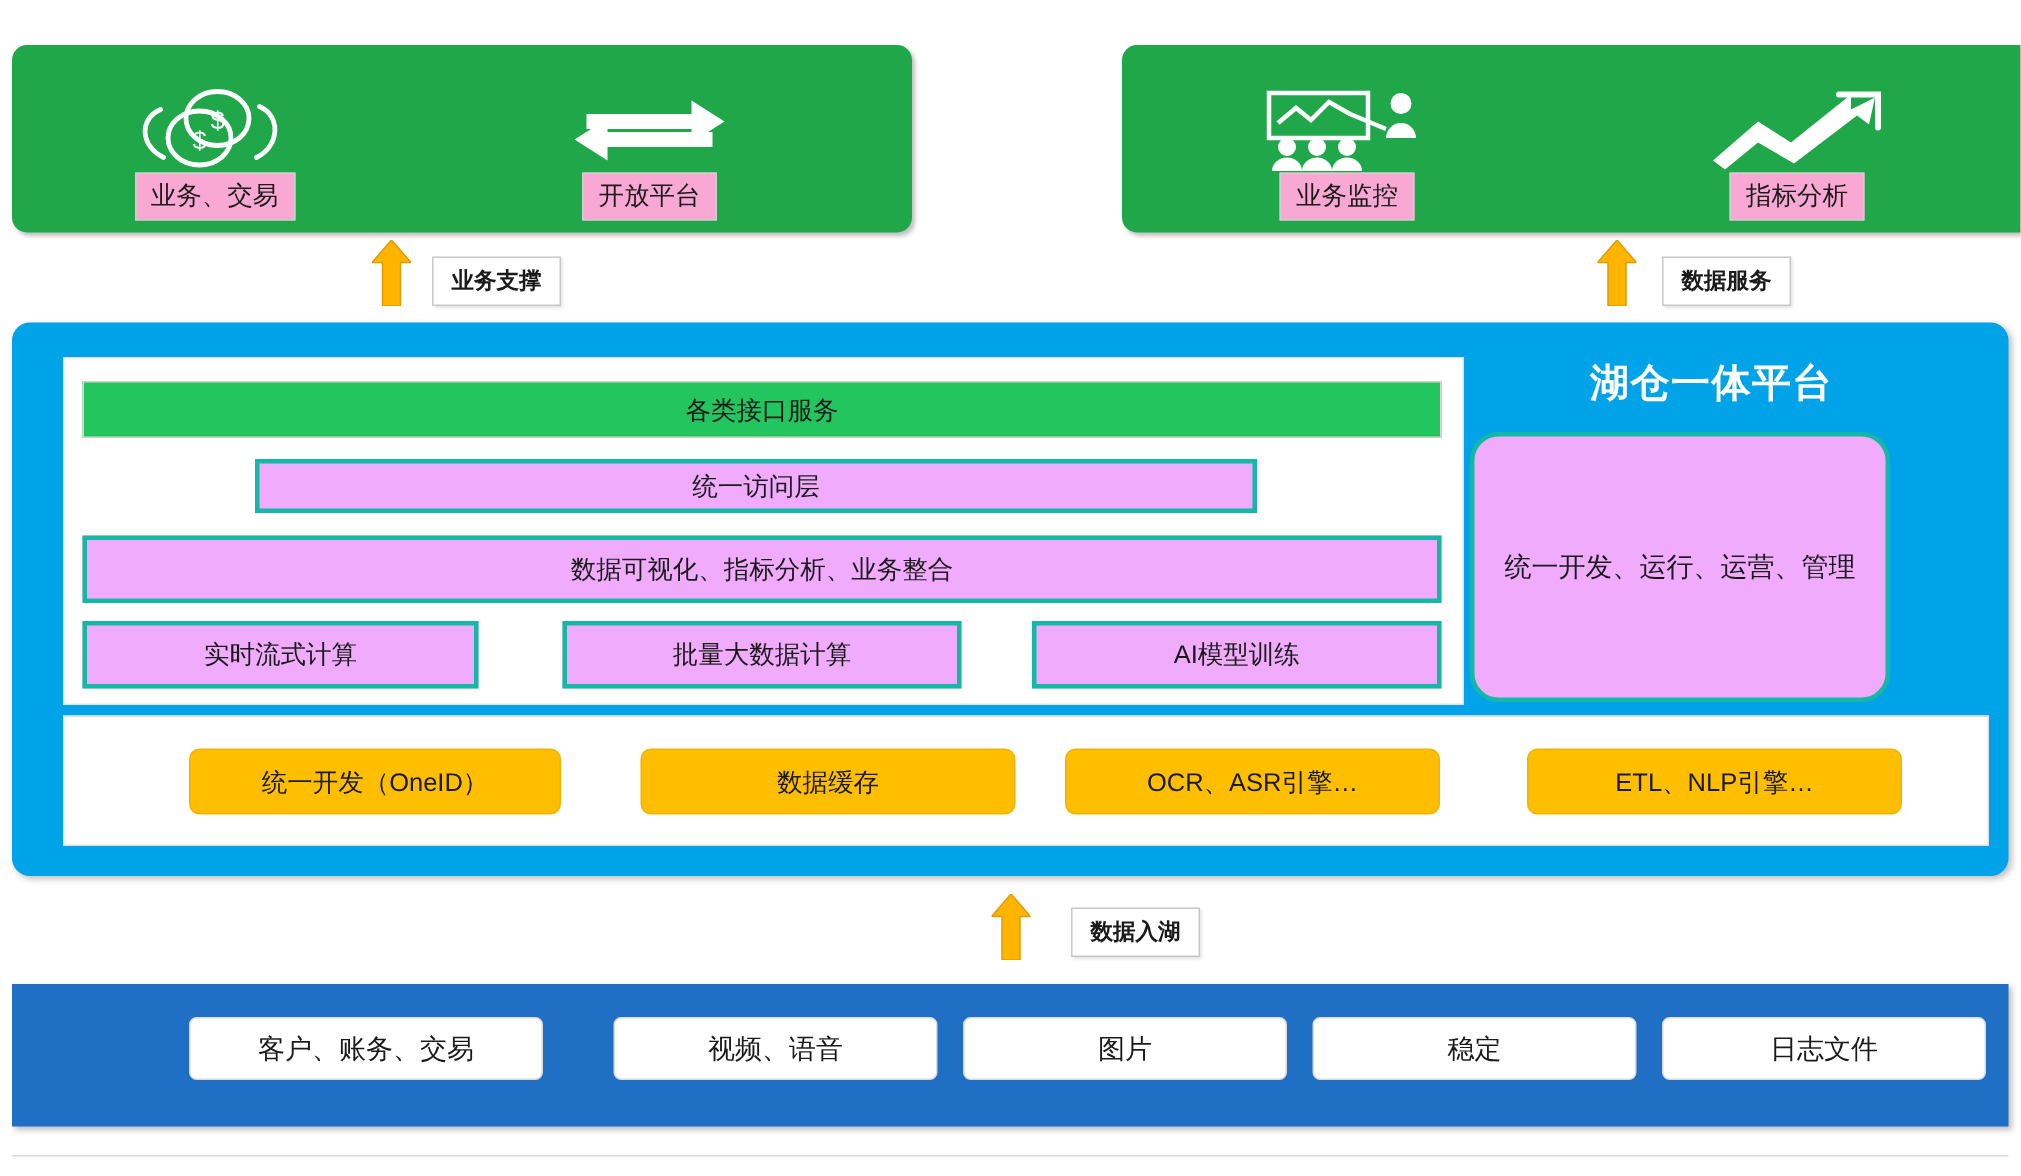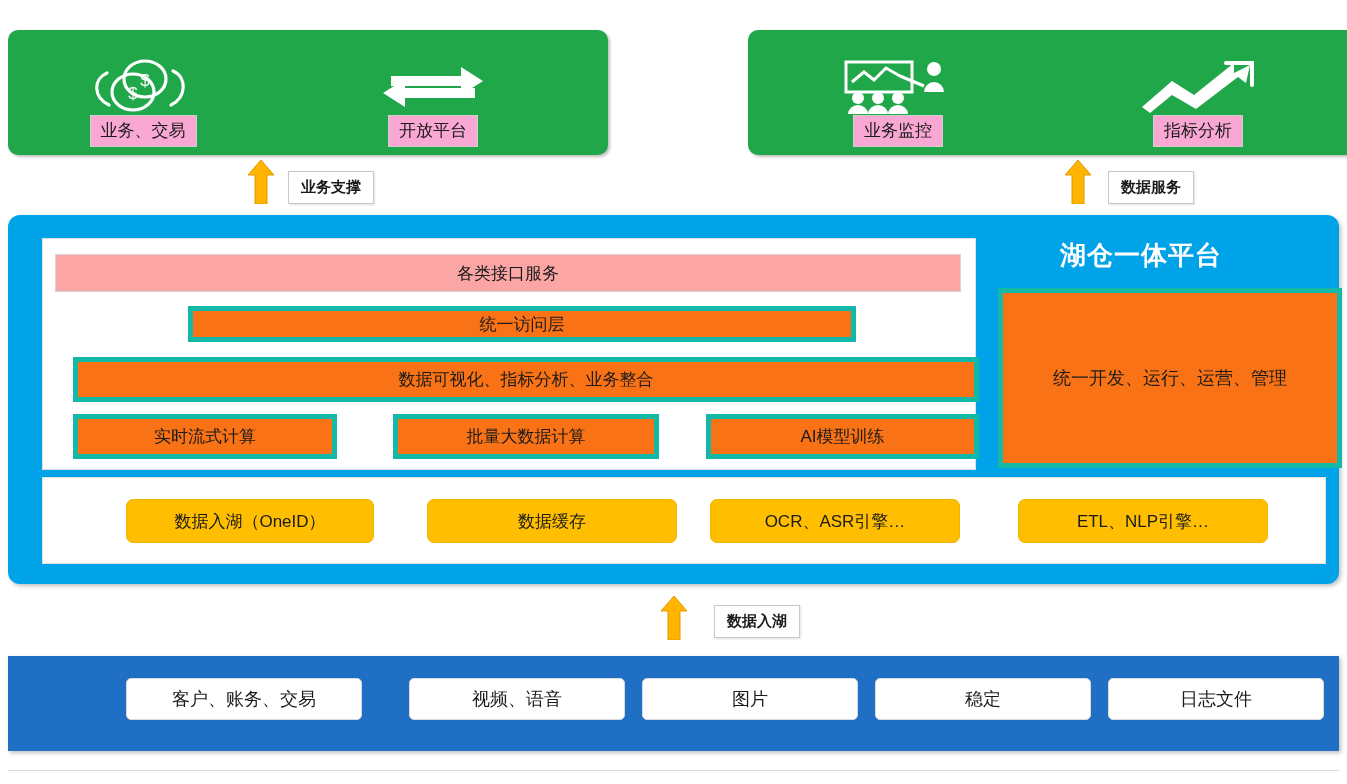--- a/index.html
+++ b/index.html
@@ -100,27 +100,26 @@
     position: absolute;
     display: flex;
     align-items: center;
     justify-content: center;
     font-size: 17px;
     color: #1a1a1a;
     text-align: center;
     box-sizing: border-box;
   }
   .box-white {
-    background: #fca5a5;
+    background: #22c55e;
     border: 1px solid #d5d5d5;
   }
   .box-cream {
-    background: #f97316;
-    border: 5px solid #14b8a6;
-    margin-left: 18px;
+    background: #f0abfc;
+    border: 3px solid #14b8a6;
   }
   .box-amber {
     background: #FFBF00;
     border: 1px solid #F0B400;
     border-radius: 7px;
   }
   .white-strip {
     position: absolute;
     background: #ffffff;
     border: 1px solid #e0e0e0;
@@ -242,25 +241,25 @@
   <div class="box box-white" style="left:55px; top:254px; width:906px; height:38px;">各类接口服务</div>
 
   <div class="box box-cream" style="left:170px; top:306px; width:668px; height:36px;">统一访问层</div>
 
   <div class="box box-cream" style="left:55px; top:357px; width:906px; height:45px;">数据可视化、指标分析、业务整合</div>
 
   <div class="box box-cream" style="left:55px; top:414px; width:264px; height:45px;">实时流式计算</div>
   <div class="box box-cream" style="left:375px; top:414px; width:266px; height:45px;">批量大数据计算</div>
   <div class="box box-cream" style="left:688px; top:414px; width:273px; height:45px;">AI模型训练</div>
 
-  <div class="box box-cream" style="left:980px; top:288px; width:344px; height:180px; font-size:18px;">统一开发、运行、运营、管理</div>
+  <div class="box box-cream" style="left:980px; top:288px; width:280px; height:180px; font-size:18px;border-radius:19px;">统一开发、运行、运营、管理</div>
 
   <div class="white-strip" style="left:42px; top:477px; width:1282px; height:85px;"></div>
 
-  <div class="box box-amber" style="left:126px; top:499px; width:248px; height:44px;">数据入湖（OneID）</div>
+  <div class="box box-amber" style="left:126px; top:499px; width:248px; height:44px;">统一开发（OneID）</div>
   <div class="box box-amber" style="left:427px; top:499px; width:250px; height:44px;">数据缓存</div>
   <div class="box box-amber" style="left:710px; top:499px; width:250px; height:44px;">OCR、ASR引擎…</div>
   <div class="box box-amber" style="left:1018px; top:499px; width:250px; height:44px;">ETL、NLP引擎…</div>
 
   <div class="up-arrow" style="left:661px; top:596px;">
     <svg width="26" height="44" viewBox="0 0 26 44">
       <path d="M13 0 L26 15 L19 15 L19 44 L7 44 L7 15 L0 15 Z" fill="#FFB400" stroke="#E09B00" stroke-width="1"></path>
     </svg>
   </div>
   <div class="tag-box" style="left:714px; top:605px;">数据入湖</div>

